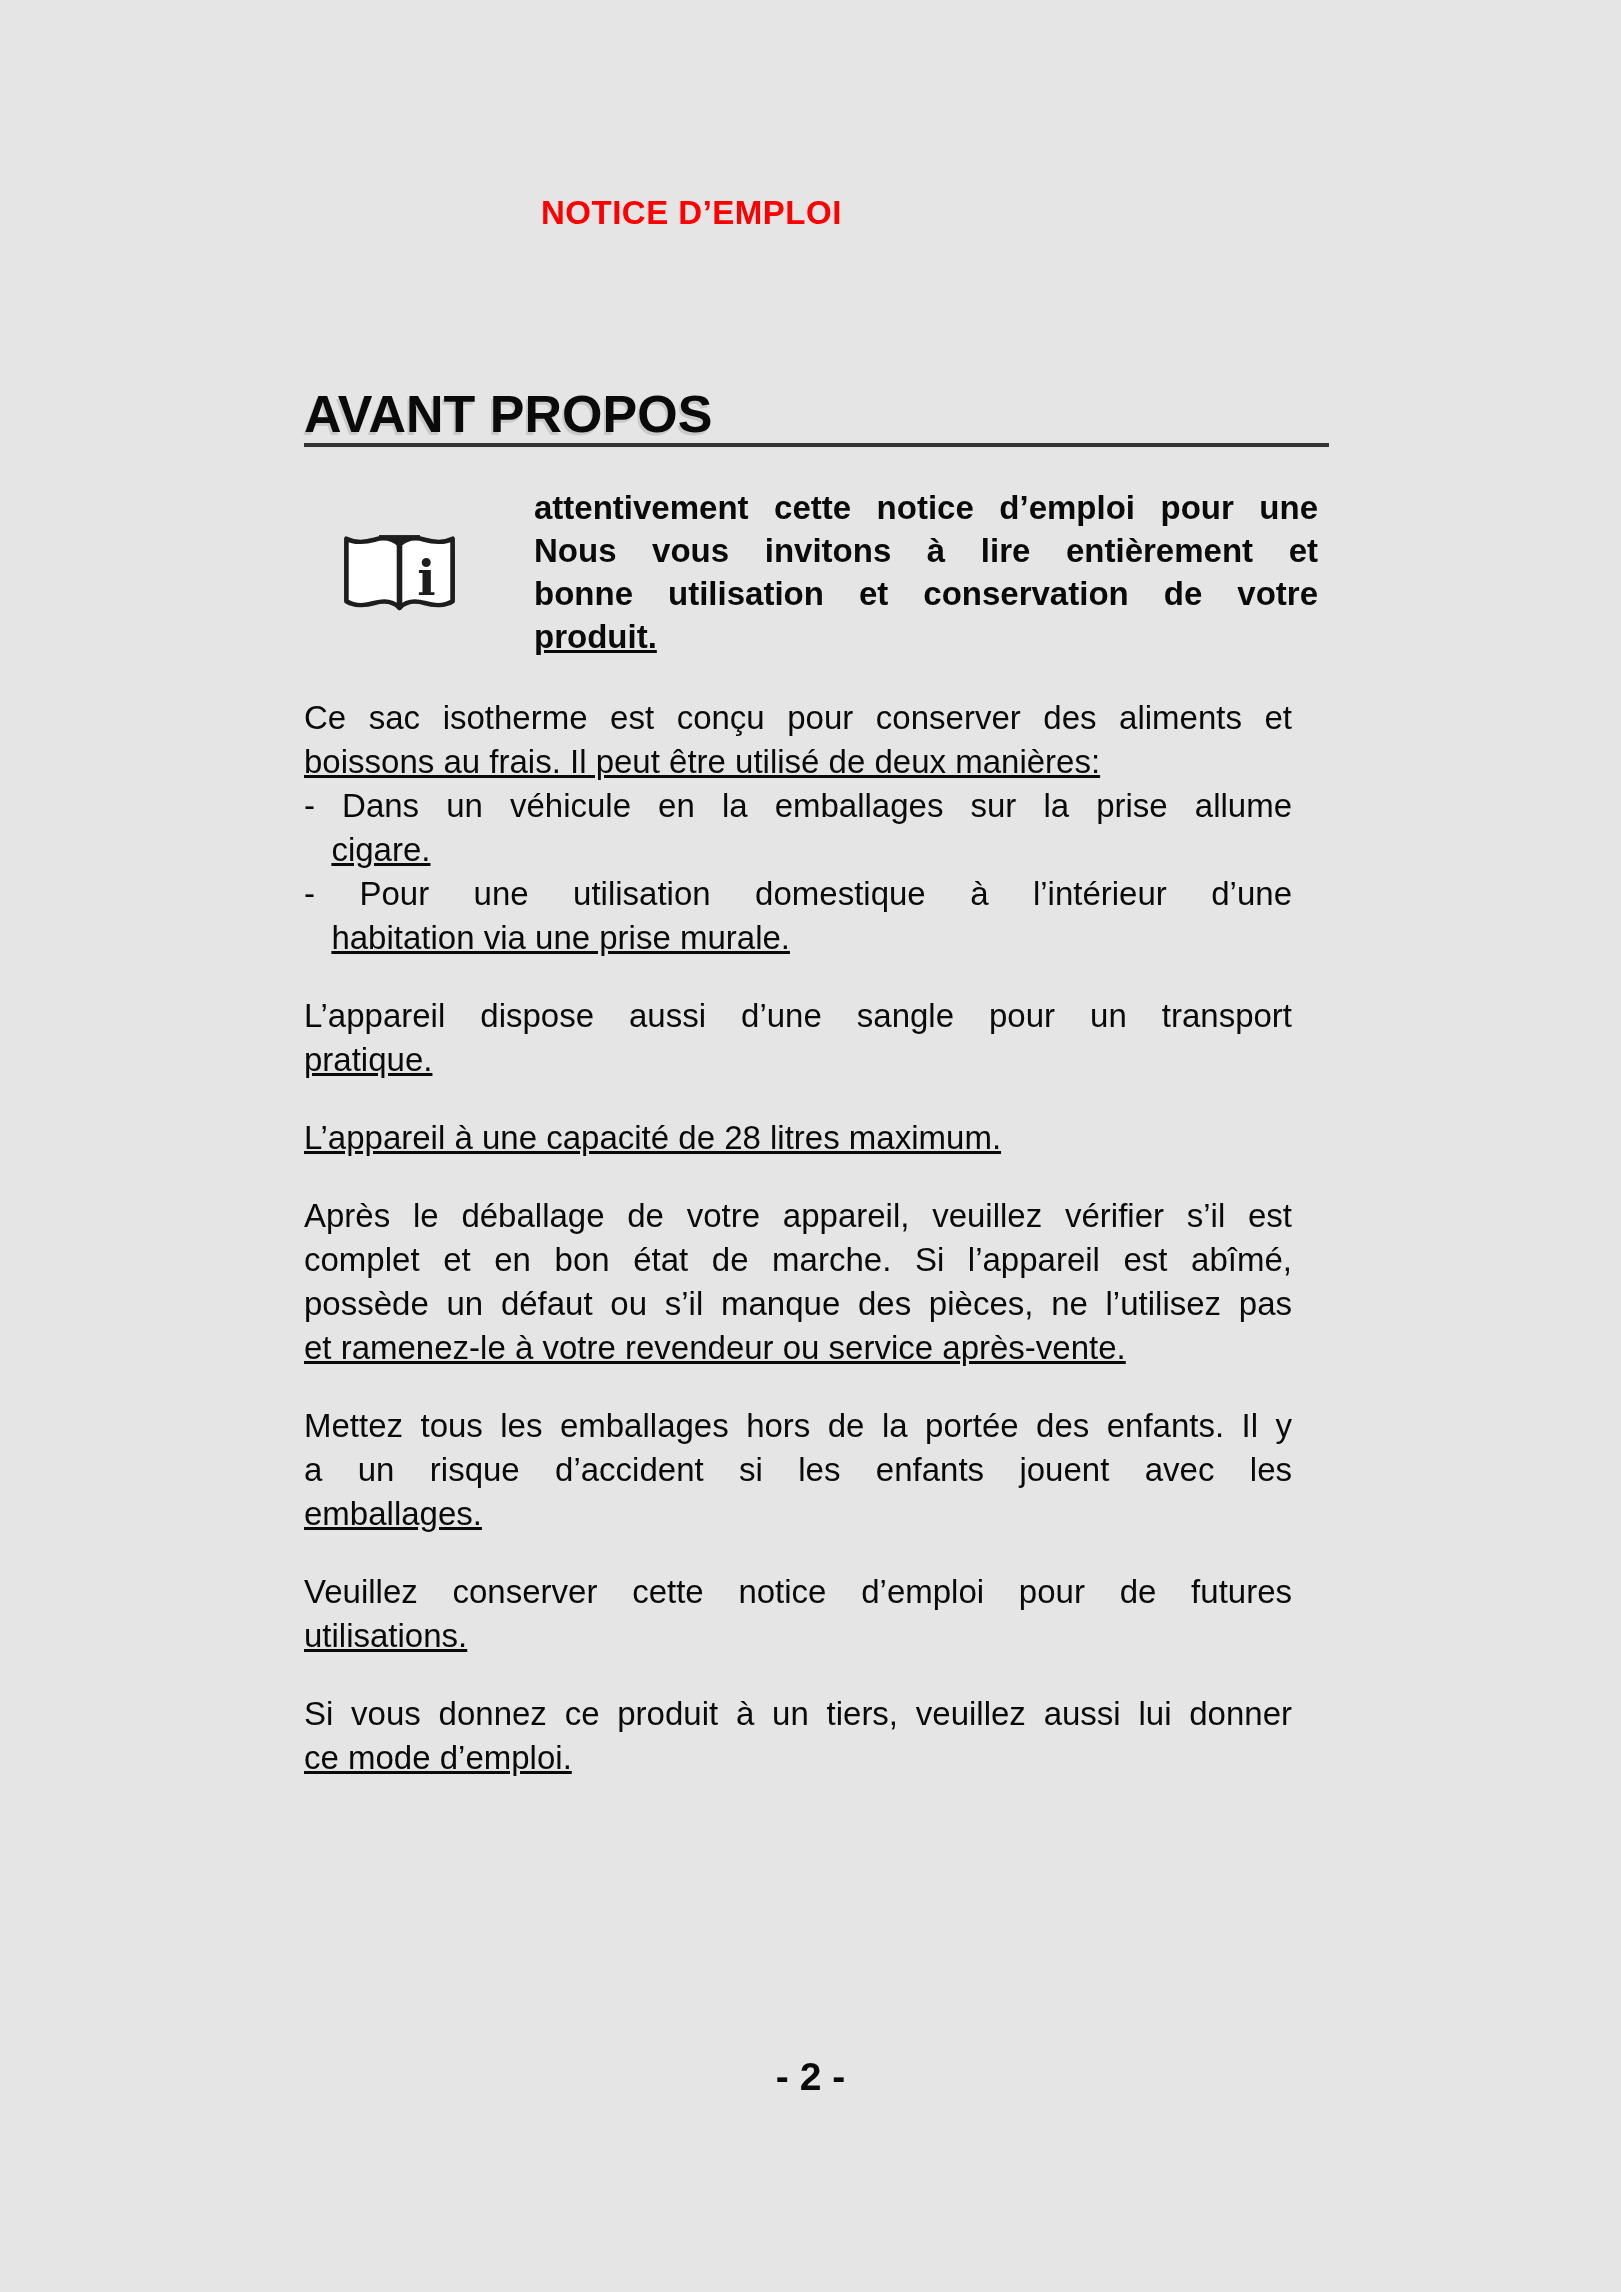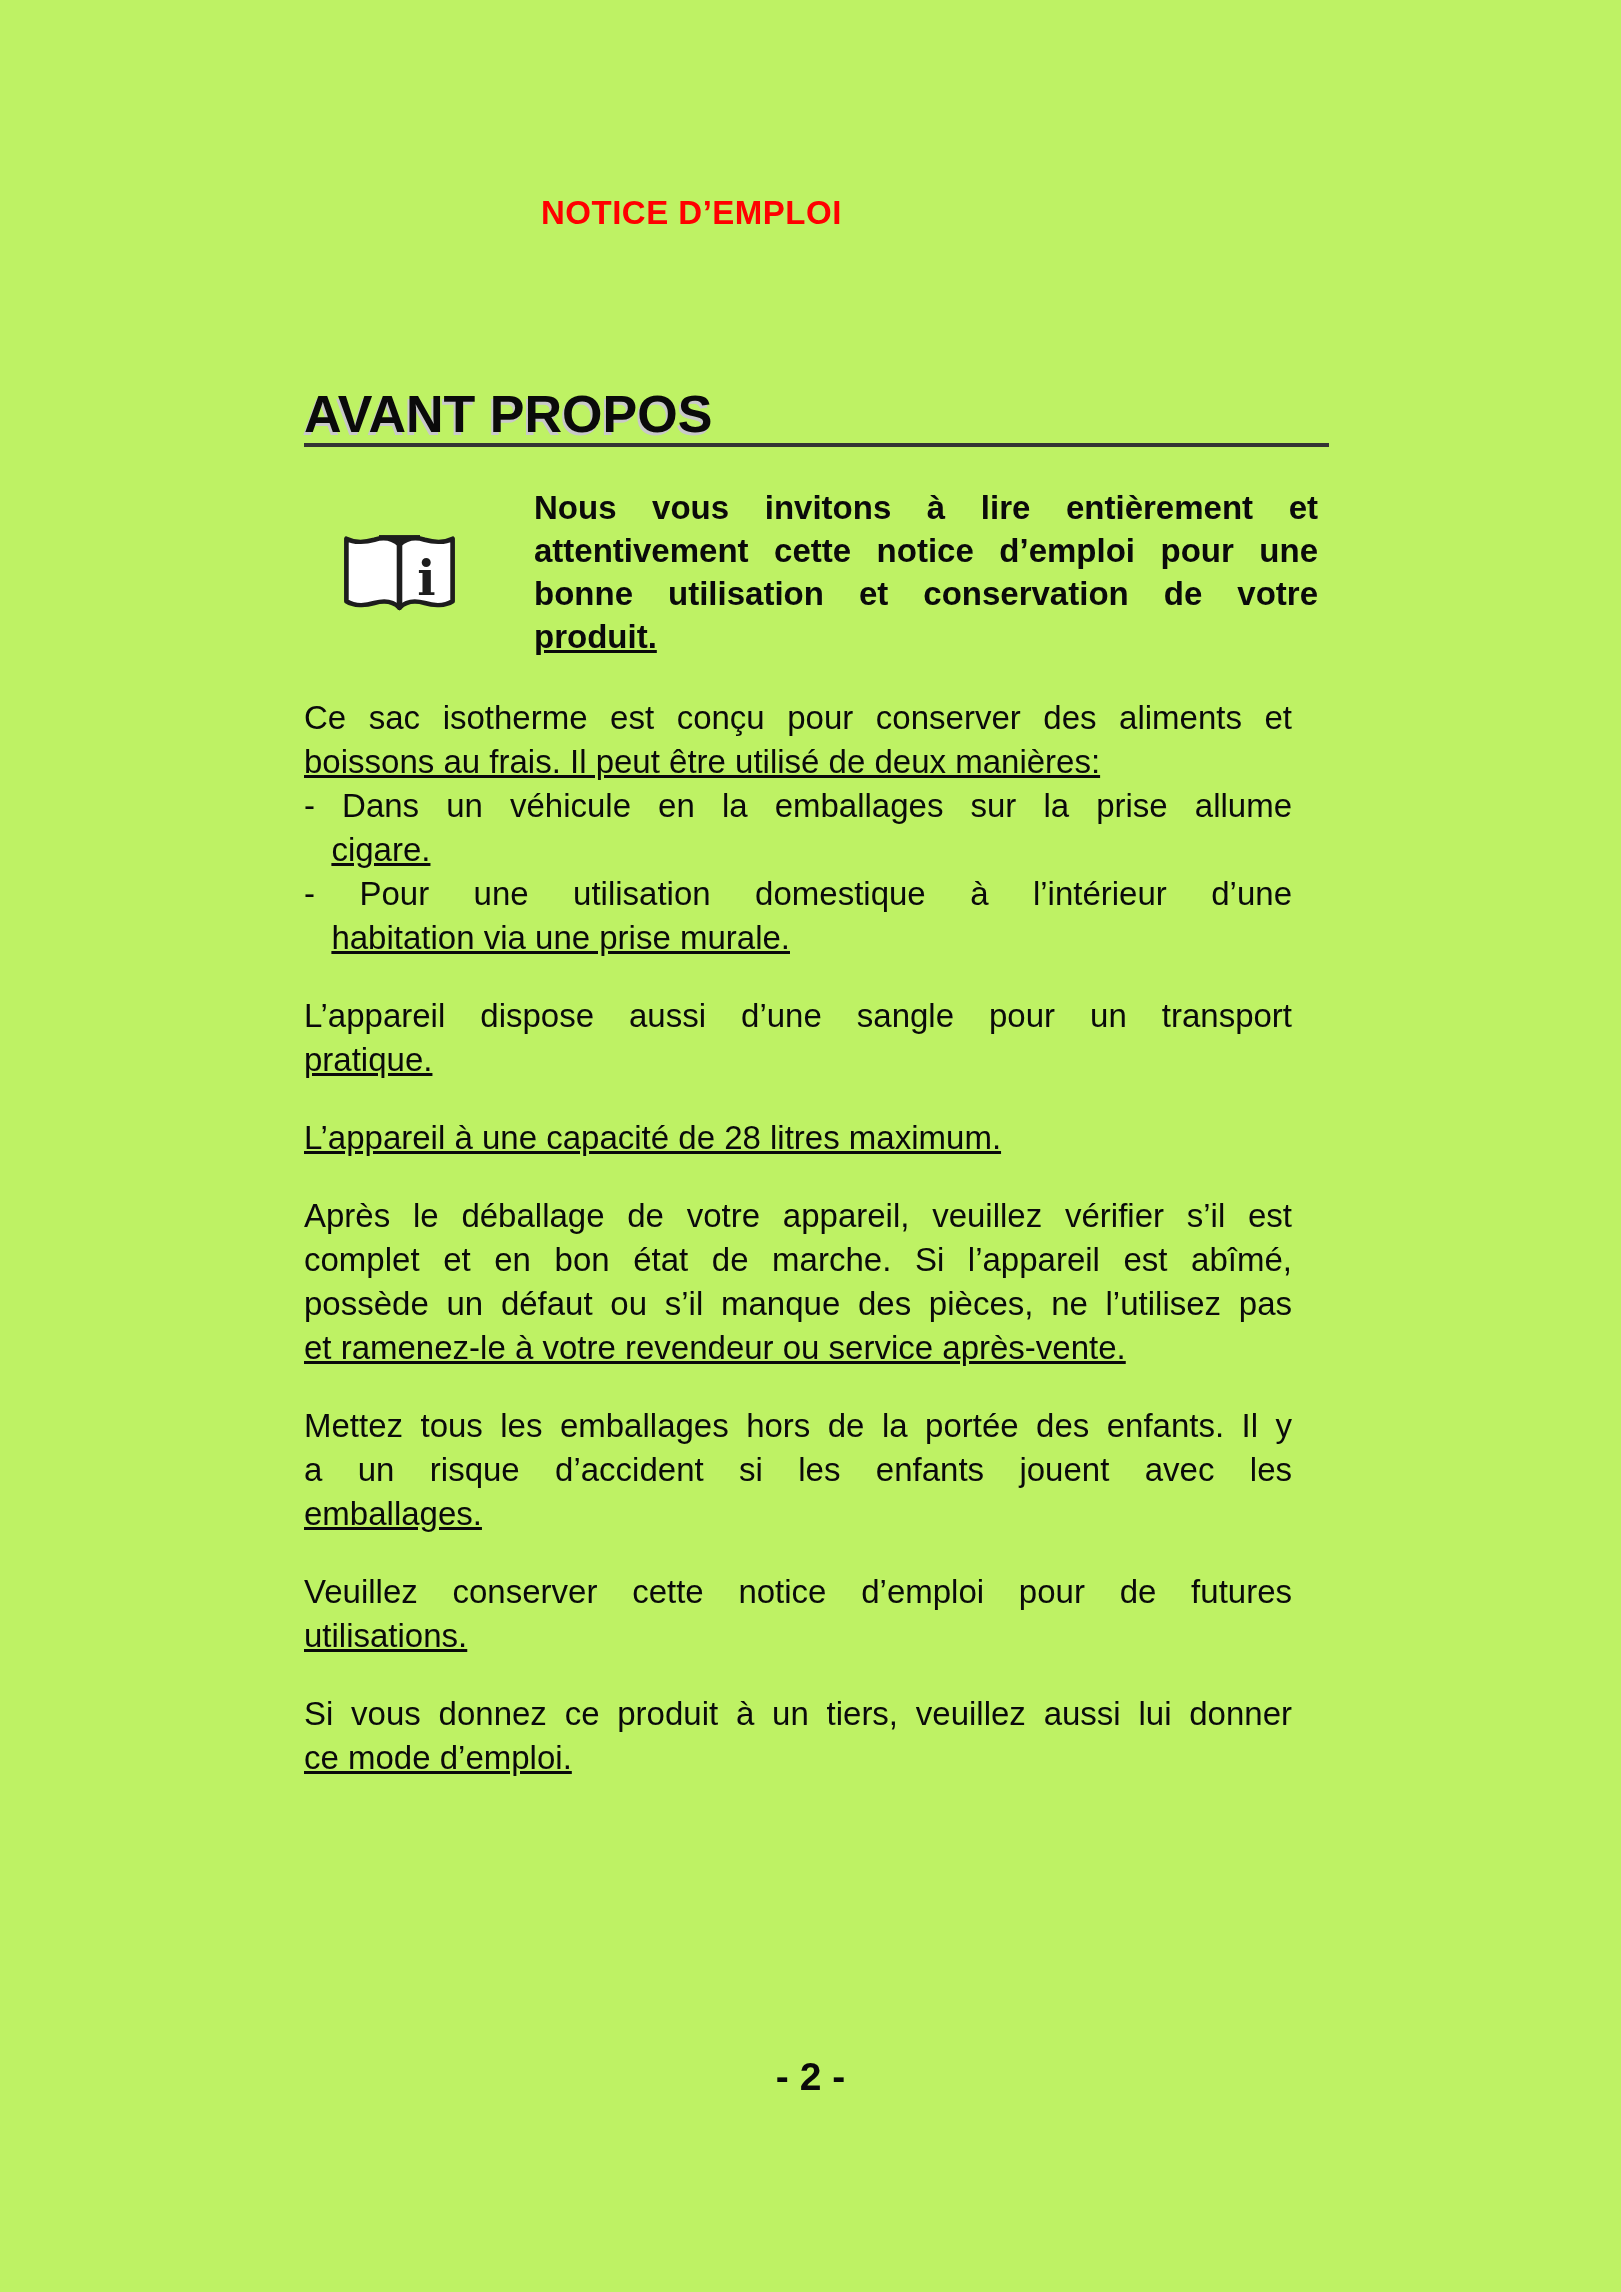--- a/index.html
+++ b/index.html
@@ -4,21 +4,21 @@
 <style>
   html, body {
     margin: 0;
     padding: 0;
     background: #ffffff;
   }
   .page {
     position: relative;
     width: 1621px;
     height: 2293px;
-    background: #bef264;
+    background: #e5e5e5;
     font-family: "Liberation Sans", "DejaVu Sans", sans-serif;
     color: #0a0a0a;
     overflow: hidden;
   }
   .doc-title {
     position: absolute;
     left: 541px;
     top: 194px;
     font-size: 33px;
     font-weight: 700;
@@ -100,22 +100,22 @@
     <svg viewBox="0 0 132 96" xmlns="http://www.w3.org/2000/svg">
       <rect x="44" y="3" width="44" height="7" fill="#1d1d1d"></rect>
       <path d="M66 13 C58 6 48 5 39 8 C29 11 17 11 9 7 L9 74 C17 79 29 79 39 76 C49 73 59 74 66 81 Z" fill="#ffffff" stroke="#1d1d1d" stroke-width="5" stroke-linejoin="round"></path>
       <path d="M66 13 C74 6 84 5 93 8 C103 11 115 11 123 7 L123 74 C115 79 103 79 93 76 C83 73 73 74 66 81 Z" fill="#ffffff" stroke="#1d1d1d" stroke-width="5" stroke-linejoin="round"></path>
       <line x1="66" y1="10" x2="66" y2="81" stroke="#1d1d1d" stroke-width="6"></line>
       <text x="95" y="67" font-family="DejaVu Serif, serif" font-size="52" font-weight="bold" text-anchor="middle" fill="#1d1d1d">i</text>
     </svg>
   </div>
 
   <div class="intro-text">
+      <div class="tline jline">attentivement cette notice d’emploi pour une</div>
       <div class="tline jline">Nous vous invitons à lire entièrement et</div>
-      <div class="tline jline">attentivement cette notice d’emploi pour une</div>
       <div class="tline jline">bonne utilisation et conservation de votre</div>
       <div class="tline endline">produit.</div>
     </div>
 
   <div class="body-col">
       <div>
         <div class="tline jline">Ce sac isotherme est conçu pour conserver des aliments et</div>
         <div class="tline endline">boissons au frais. Il peut être utilisé de deux manières:</div>
       </div>
       <div>

